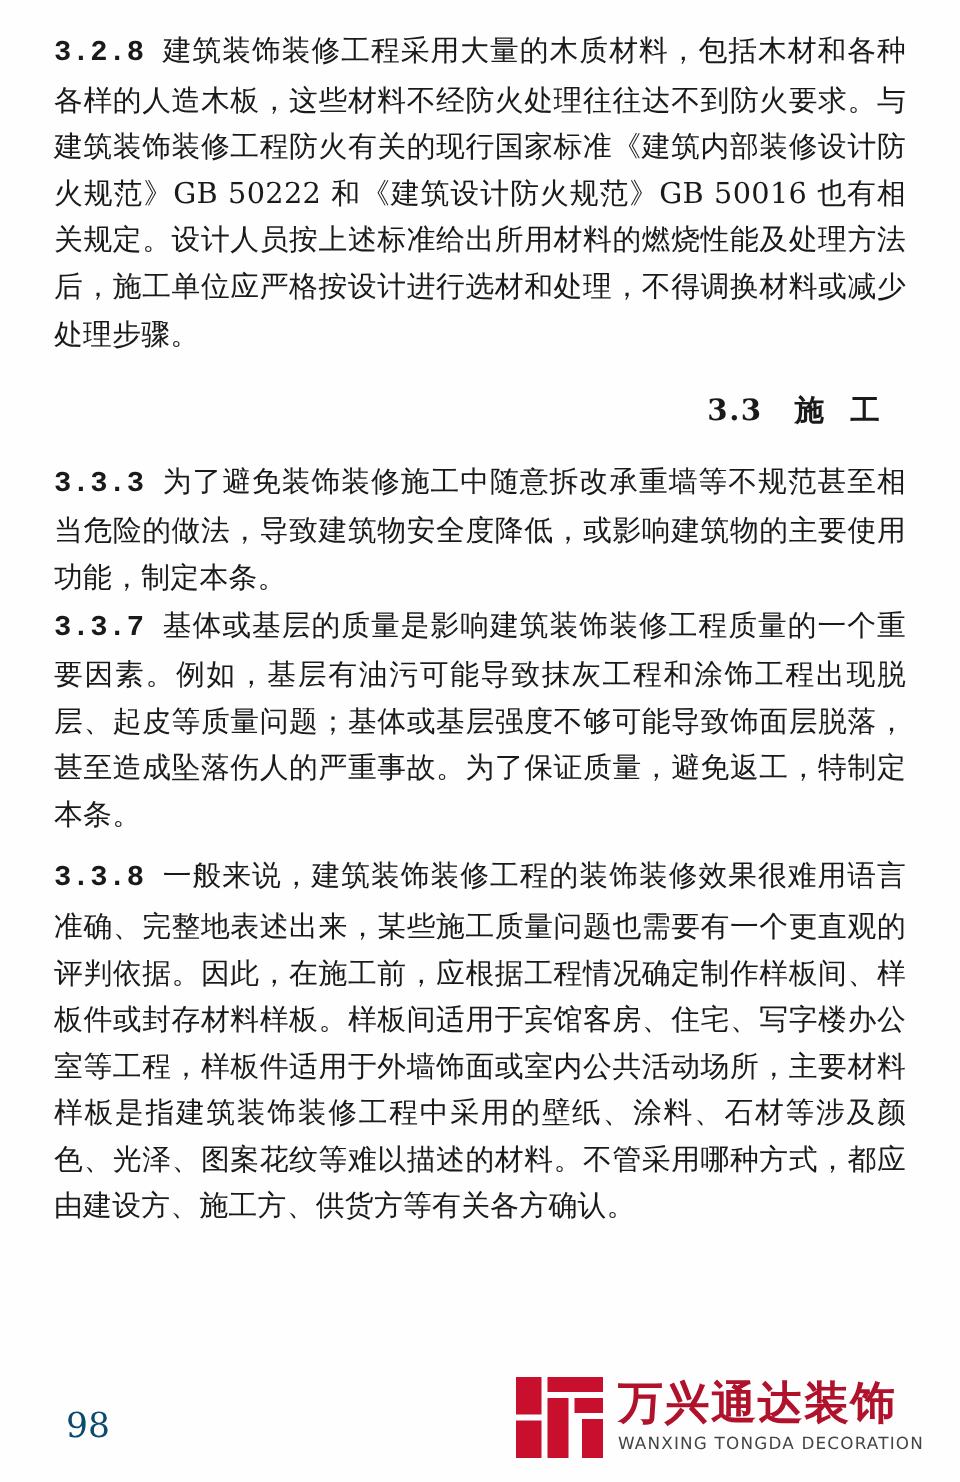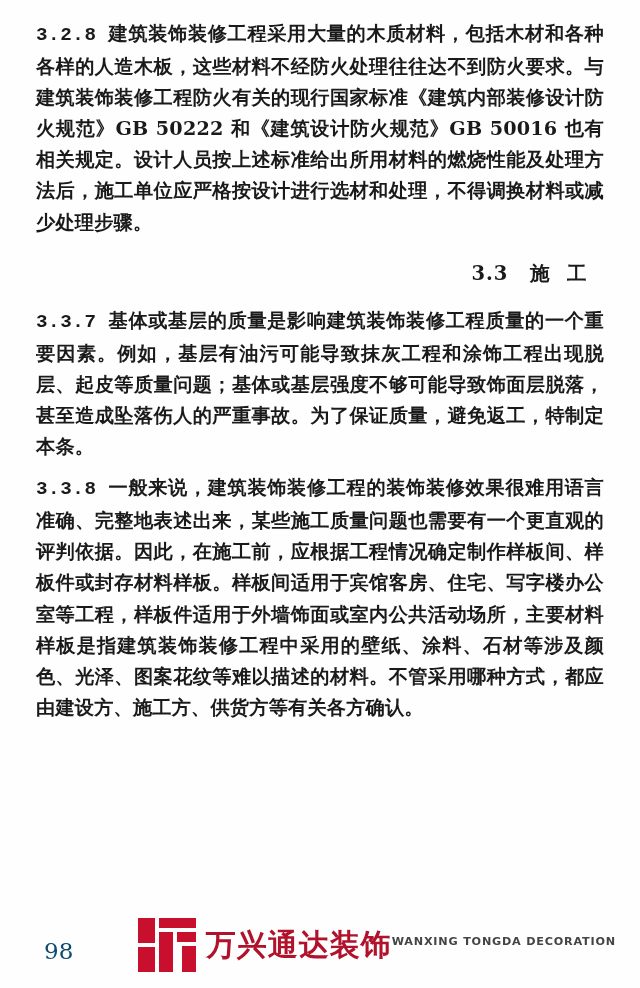--- a/index.html
+++ b/index.html
@@ -31,21 +31,21 @@
     margin: 0 0 1px 0;
     letter-spacing: 0.2px;
   }
   .para .num {
     font-weight: bold;
     letter-spacing: 0.6px;
     margin-right: 0.6em;
     font-family: Liberation Mono, monospace;
   }
   .para .body {
-    font-weight: bold;
+    font-weight: normal;
   }
   .section-heading {
     text-align: right;
     font-size: 19.5px;
     font-weight: bold;
     margin: 22px 0 18px 0;
     letter-spacing: 1px;
   }
   .section-heading .sh-num {
     margin-right: 1.1em;
@@ -83,53 +83,55 @@
     background: #c8102e;
   }
   .wm-mark .b1 { left: 0; top: 0; width: 17px; height: 25px; }
   .wm-mark .b2 { left: 0; top: 29px; width: 17px; height: 25px; }
   .wm-mark .b3 { left: 21px; top: 0; width: 37px; height: 10px; }
   .wm-mark .b4 { left: 21px; top: 14px; width: 14px; height: 40px; }
   .wm-mark .b5 { left: 39px; top: 14px; width: 19px; height: 10px; }
   .wm-mark .b6 { left: 44px; top: 28px; width: 14px; height: 26px; }
   .wm-text {
     display: flex;
-    flex-direction: row;
+    flex-direction: column;
     justify-content: center;
     line-height: 1;
   }
   .wm-cn {
     font-family: "DejaVu Sans", "Liberation Sans", sans-serif;
     font-size: 30px;
     font-weight: bold;
     color: #b0112b;
     letter-spacing: 1px;
   }
   .wm-en {
     font-family: "DejaVu Sans", "Liberation Sans", sans-serif;
     font-size: 11.2px;
     color: #444;
     letter-spacing: 0.8px;
     margin-top: 6px;
-    font-weight: bold;
   }
 </style>
 </head>
 <body>
 
 <div class="page">
 
   <p class="para">
     <span class="num">3.2.8</span><span class="body">建筑装饰装修工程采用大量的木质材料，包括木材和各种各样的人造木板，这些材料不经防火处理往往达不到防火要求。与建筑装饰装修工程防火有关的现行国家标准《建筑内部装修设计防火规范》GB 50222 和《建筑设计防火规范》GB 50016 也有相关规定。设计人员按上述标准给出所用材料的燃烧性能及处理方法后，施工单位应严格按设计进行选材和处理，不得调换材料或减少处理步骤。</span>
   </p>
 
   <div class="section-heading">
     <span class="sh-num">3.3</span><span class="sh-title">施工</span>
   </div>
 
+  <p class="para">
+    <span class="num">3.3.3</span><span class="body">为了避免装饰装修施工中随意拆改承重墙等不规范甚至相当危险的做法，导致建筑物安全度降低，或影响建筑物的主要使用功能，制定本条。</span>
+  </p>
 
 
   <p class="para">
     <span class="num">3.3.7</span><span class="body">基体或基层的质量是影响建筑装饰装修工程质量的一个重要因素。例如，基层有油污可能导致抹灰工程和涂饰工程出现脱层、起皮等质量问题；基体或基层强度不够可能导致饰面层脱落，甚至造成坠落伤人的严重事故。为了保证质量，避免返工，特制定本条。</span>
   </p>
 
   <p class="para gap-b">
     <span class="num">3.3.8</span><span class="body">一般来说，建筑装饰装修工程的装饰装修效果很难用语言准确、完整地表述出来，某些施工质量问题也需要有一个更直观的评判依据。因此，在施工前，应根据工程情况确定制作样板间、样板件或封存材料样板。样板间适用于宾馆客房、住宅、写字楼办公室等工程，样板件适用于外墙饰面或室内公共活动场所，主要材料样板是指建筑装饰装修工程中采用的壁纸、涂料、石材等涉及颜色、光泽、图案花纹等难以描述的材料。不管采用哪种方式，都应由建设方、施工方、供货方等有关各方确认。</span>
   </p>
 

